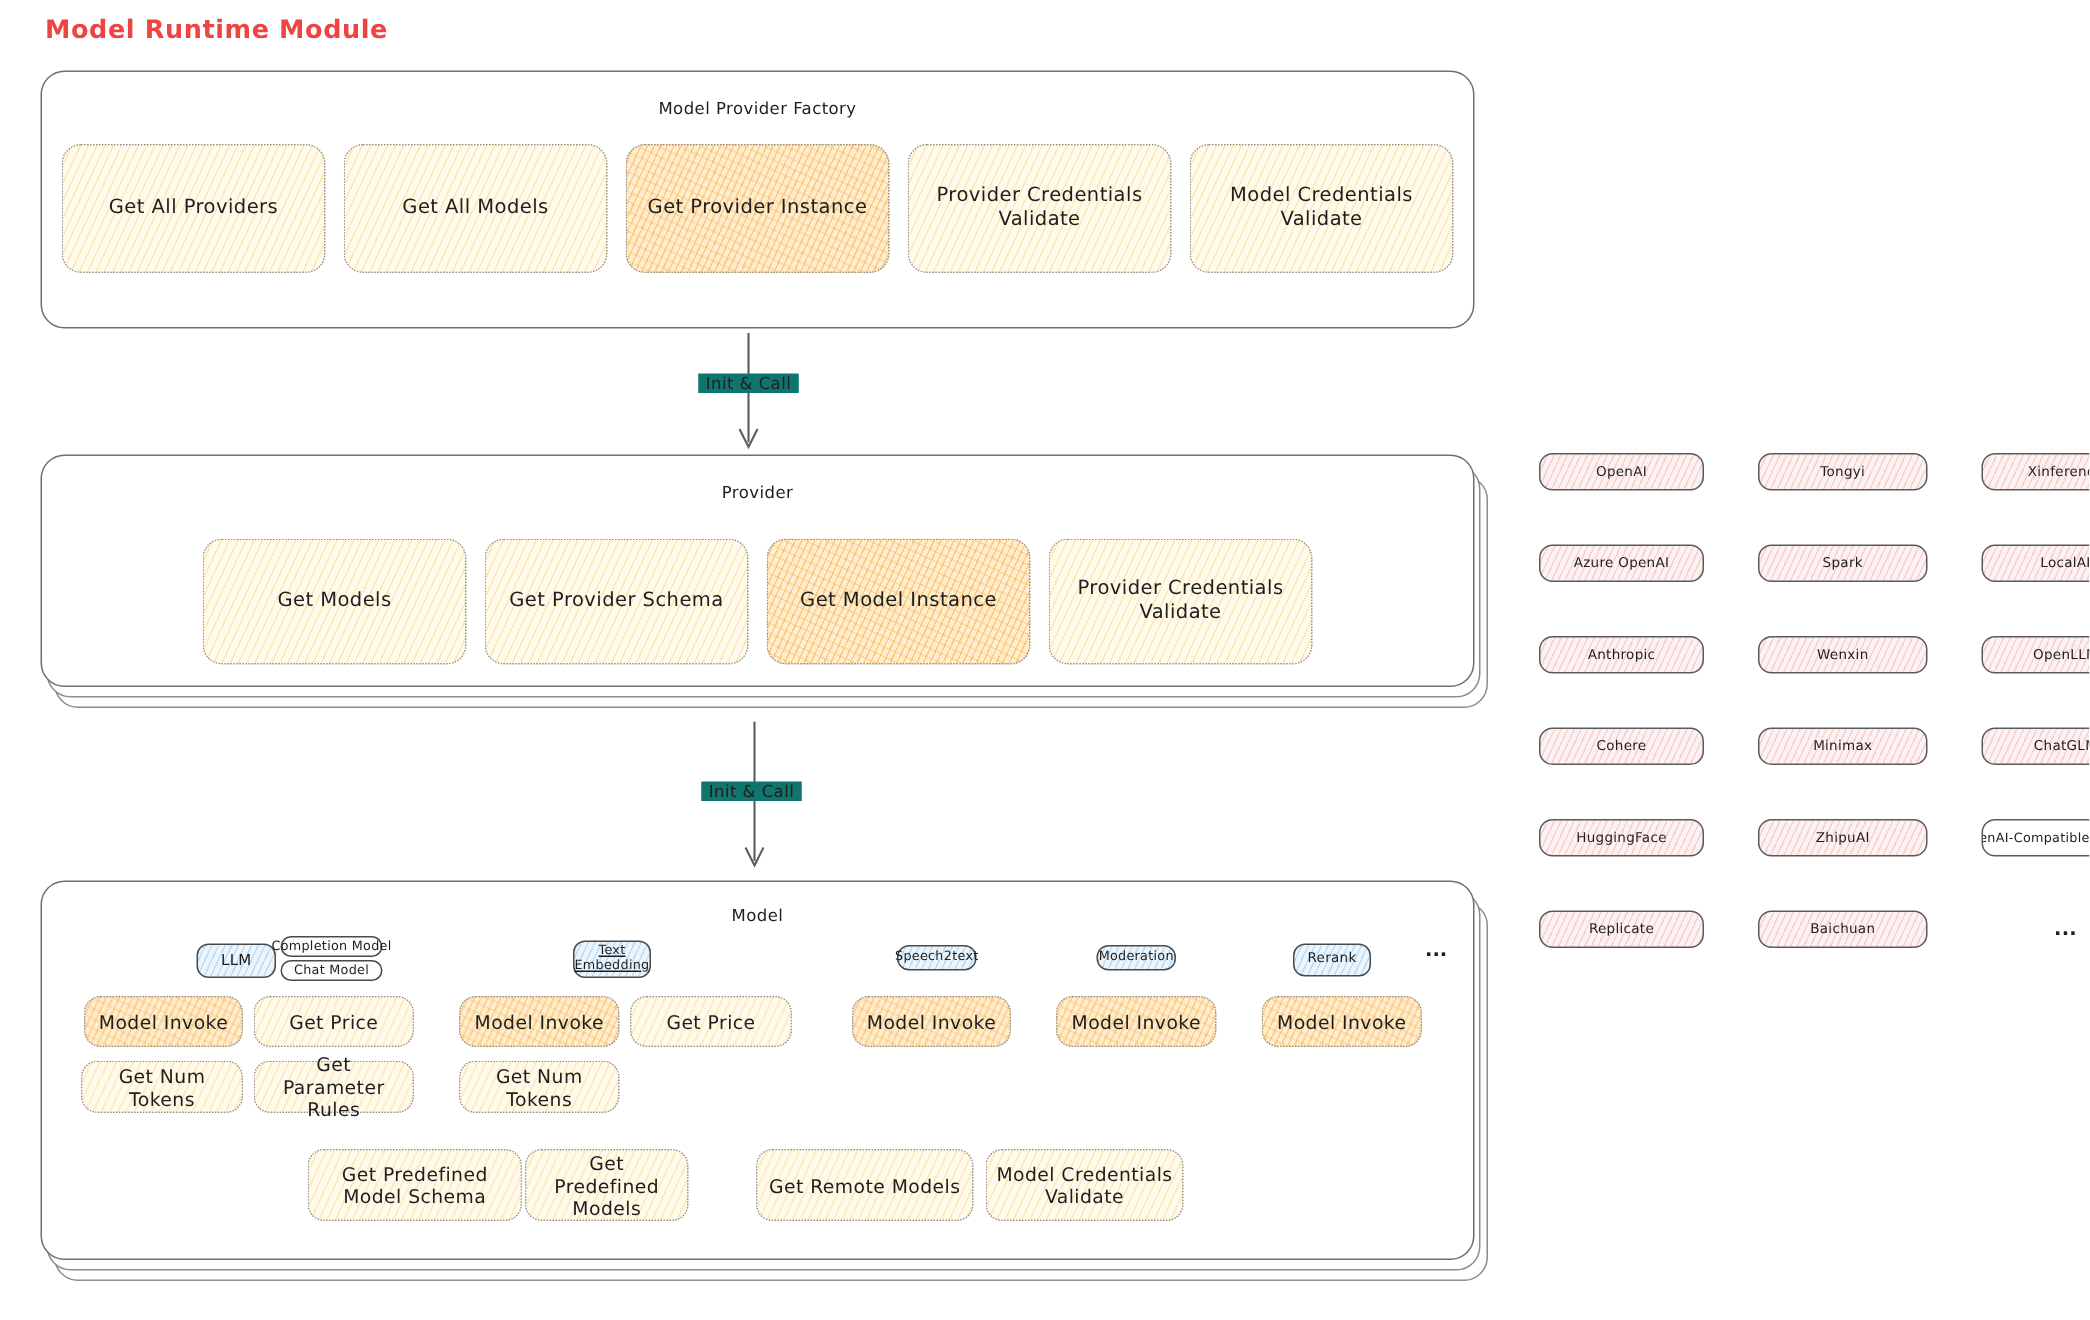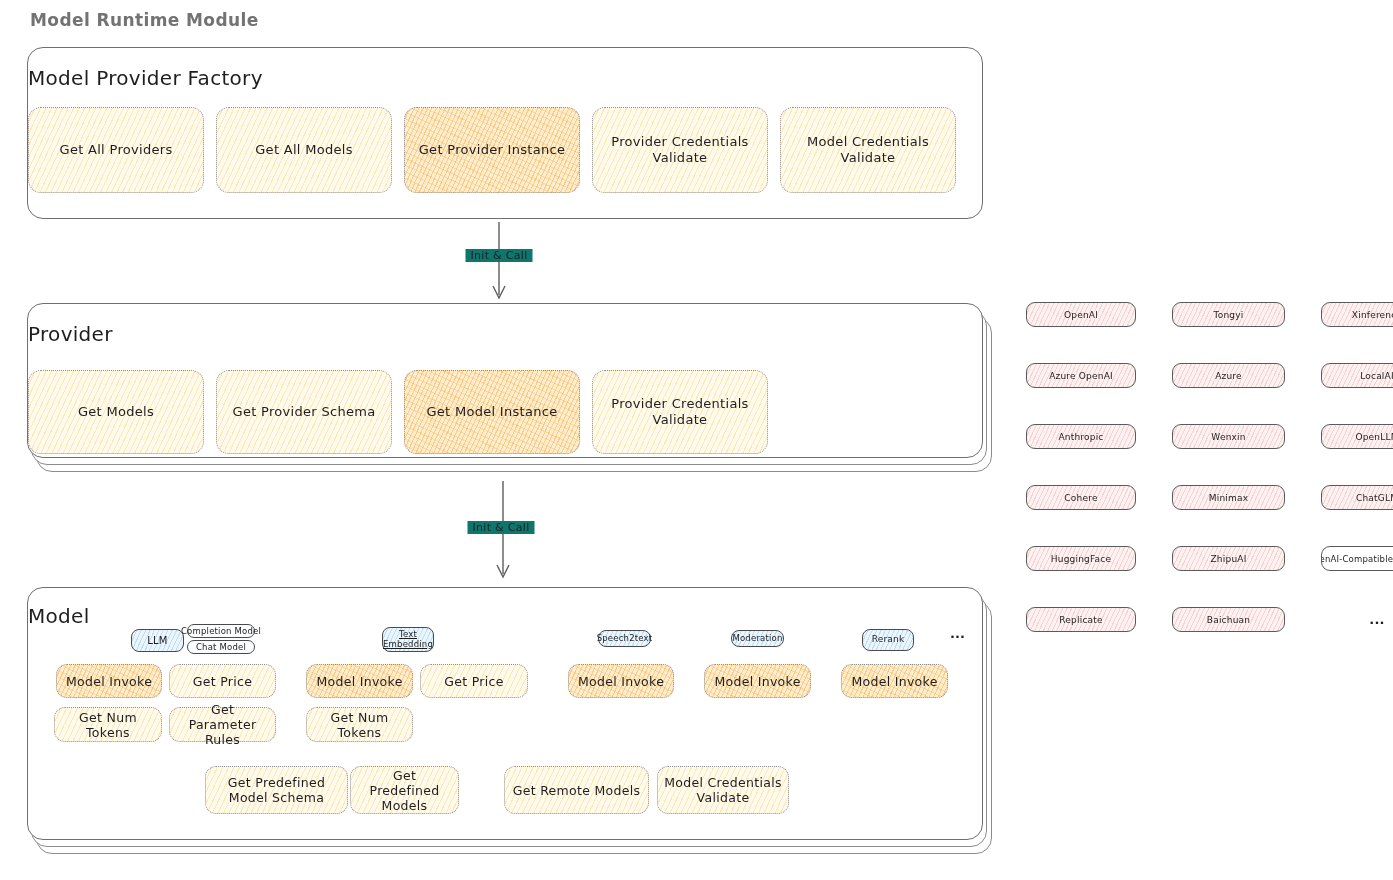--- a/index.html
+++ b/index.html
@@ -1,54 +1,54 @@
 <!DOCTYPE html>
 <html><head>
 <meta charset="utf-8">
 <style>
   html,body{margin:0;padding:0;background:#ffffff;}
   .canvas{
     position:relative;width:1393px;height:880px;background:#ffffff;overflow:hidden;
     font-family:"DejaVu Sans",sans-serif;color:#1e1e1e;
   }
   .page-title{
-    position:absolute;left:30px;top:10px;font-size:17px;font-weight:600;letter-spacing:.4px;color:#737373;
+    position:absolute;left:30px;top:10px;font-size:17px;font-weight:600;letter-spacing:.4px;color:#ef4444;
   }
   
   .panel{
     position:absolute;background:#fff;border:1.5px solid #6f6f6f;border-radius:16px;box-sizing:border-box;
   }
   .stack{position:absolute;}
   .stack-layer{
     position:absolute;left:0;top:0;width:100%;height:100%;background:#fff;
     border:1.4px solid #8c8c8c;border-radius:16px;box-sizing:border-box;
   }
   .stack .panel{left:0;top:0;width:100%;height:100%;}
   .panel-title{
-    text-align:left;font-size:20px;font-weight:500;letter-spacing:.3px;padding-top:18px;
+    text-align:center;font-size:11px;font-weight:500;letter-spacing:.3px;padding-top:18px;
   }
   
   .btn{
     display:flex;align-items:center;justify-content:center;text-align:center;
     border:1.4px dotted #8f8f8f;border-radius:11px;box-sizing:border-box;
     font-size:12.5px;line-height:1.2;letter-spacing:.3px;padding:2px 6px;
   }
   .btn.lg{width:176px;height:86px;font-size:13px;border-radius:13px;}
   .btn.md{height:84px;}
   .yellow{
     background-color:#fffaec;
     background-image:repeating-linear-gradient(115deg, rgba(244,204,96,.38) 0 1px, transparent 1px 5px);
   }
   .orange{
     background-color:#ffeecd;
     background-image:
       repeating-linear-gradient(115deg, rgba(248,160,56,.45) 0 1px, transparent 1px 4px),
       repeating-linear-gradient(25deg, rgba(248,160,56,.28) 0 1px, transparent 1px 6px);
   }
-  .btn-row{display:flex;gap:12px;margin-top:17px;}
+  .btn-row{display:flex;justify-content:center;gap:12px;margin-top:17px;}
   .abs{position:absolute;}
   
   .arrow{position:absolute;}
   .arrow-label{
     position:absolute;transform:translateX(-50%);background:#0f766e;padding:0 5px;
     font-size:11px;letter-spacing:.3px;z-index:3;
   }
   
   .pgrid{
     position:absolute;display:grid;grid-template-columns:110px 113px 112px;
@@ -114,21 +114,21 @@
         <div class="btn yellow lg md">Provider Credentials Validate</div>
       </div>
     </div>
   </div>
 
   <div class="pgrid" style="left:1026px;top:302px;">
     <div class="pcell">OpenAI</div>
     <div class="pcell">Tongyi</div>
     <div class="pcell">Xinference</div>
     <div class="pcell">Azure OpenAI</div>
-    <div class="pcell">Azure</div>
+    <div class="pcell">Spark</div>
     <div class="pcell">LocalAI</div>
     <div class="pcell">Anthropic</div>
     <div class="pcell">Wenxin</div>
     <div class="pcell">OpenLLM</div>
     <div class="pcell">Cohere</div>
     <div class="pcell">Minimax</div>
     <div class="pcell">ChatGLM</div>
     <div class="pcell">HuggingFace</div>
     <div class="pcell">ZhipuAI</div>
     <div class="pcell white">OpenAI-Compatible RESTful API</div>

